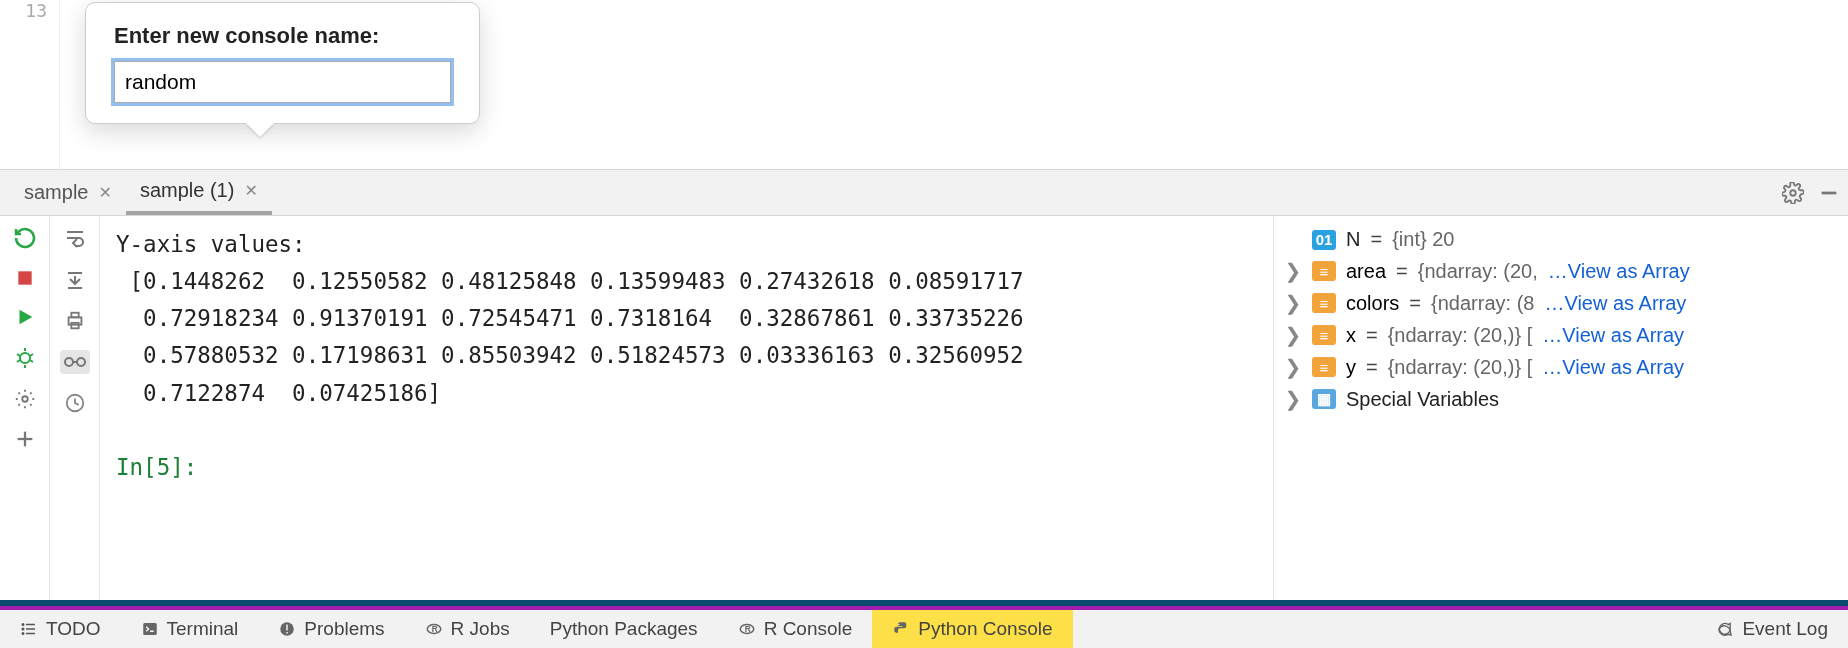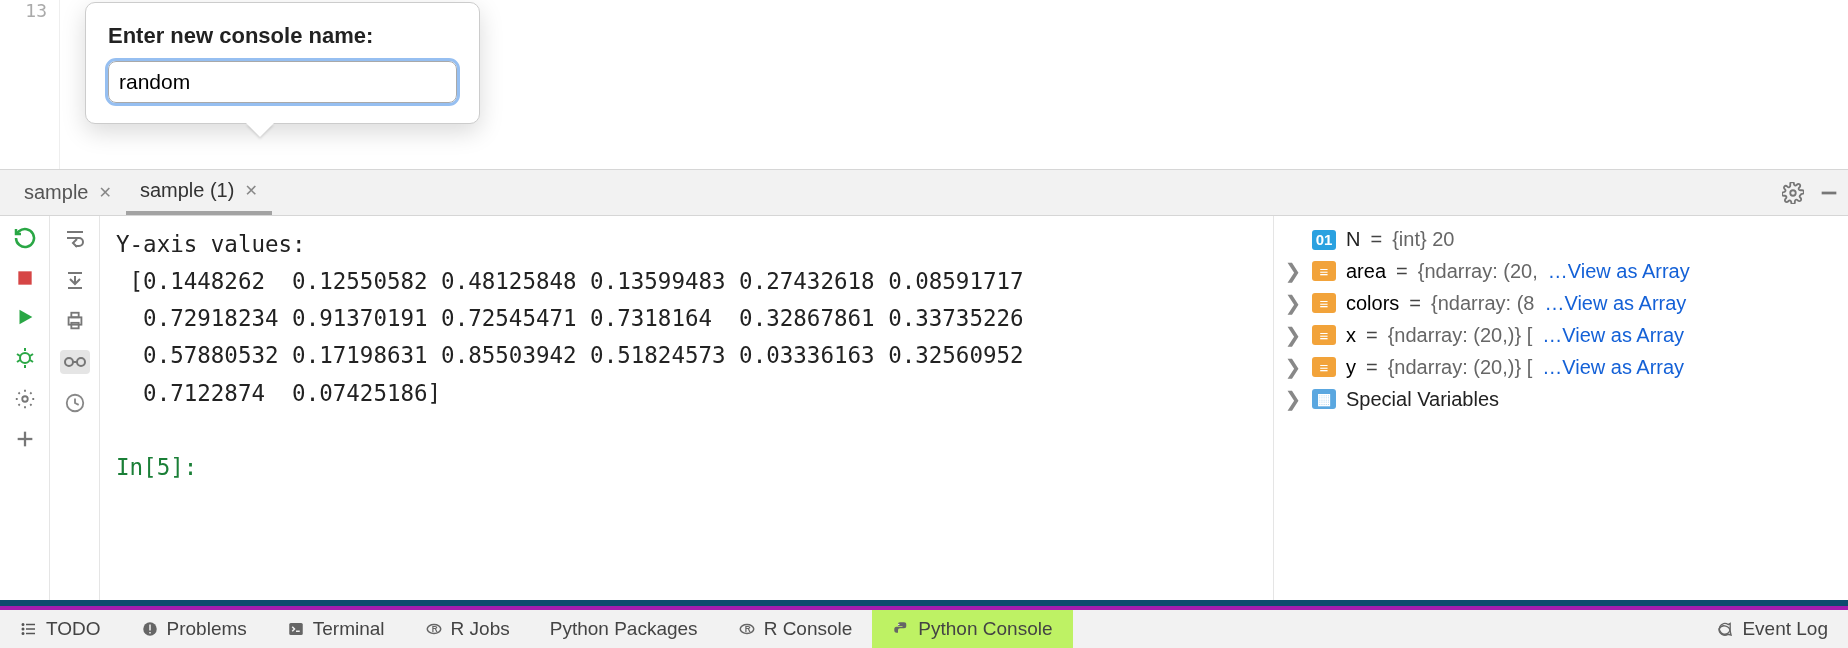--- a/index.html
+++ b/index.html
@@ -36,38 +36,38 @@
   
   .popover {
     position: absolute;
     left: 85px;
     top: 2px;
     width: 395px;
     background: #fff;
     border: 1px solid #ccc;
     border-radius: 10px;
     box-shadow: 0 8px 24px rgba(0,0,0,0.15);
-    padding: 20px 22px;
+    padding: 20px 28px;
     z-index: 10;
   }
   .popover-label {
     font-size: 22px;
     font-weight: 600;
     margin-bottom: 12px;
   }
   .popover-input {
     width: 100%;
     height: 42px;
     font-size: 21px;
     font-family: inherit;
     padding: 4px 10px;
     border: 1px solid #a9a9a9;
     outline: 3px solid #96bff1;
     outline-offset: 0;
-    border-radius: 8px;
+    border-radius: 0;
   }
   .popover-tail {
     position: absolute;
     left: 160px;
     bottom: -14px;
     width: 0; height: 0;
     border-left: 14px solid transparent;
     border-right: 14px solid transparent;
     border-top: 14px solid #fff;
     filter: drop-shadow(0 2px 1px rgba(0,0,0,.12));
@@ -188,21 +188,21 @@
   .bottom-tab {
     display: flex;
     align-items: center;
     gap: 8px;
     padding: 0 20px;
     font-size: 19px;
     color: #444;
     cursor: pointer;
   }
   .bottom-tab.active {
-    background:#bef264;
+    background:#fde047;
   }
   .bottom-spacer { flex:1; }
 </style>
 </head>
 <body>
 
 <div class="editor-area">
   <div class="gutter">13</div>
 
   <div class="popover">
@@ -385,39 +385,39 @@
           <circle cx="4" cy="6" r="1"></circle>
           <circle cx="4" cy="12" r="1"></circle>
           <circle cx="4" cy="18" r="1"></circle>
         </svg>
     </span>
     <span>TODO</span>
   </div>
   <div class="bottom-tab">
     <span class="icon">
       <svg width="18" height="18" viewBox="0 0 24 24" fill="#666">
+          <rect x="3" y="4" width="18" height="16" rx="2"></rect>
+          <polyline points="7 9 10 12 7 15" stroke="#f2f2f2" stroke-width="2" fill="none"></polyline>
+          <line x1="12" y1="15" x2="17" y2="15" stroke="#f2f2f2" stroke-width="2"></line>
+        </svg>
+    </span>
+    <span>Terminal</span>
+  </div>
+  <div class="bottom-tab">
+    <span class="icon">
+      <svg width="18" height="18" viewBox="0 0 24 24" fill="#666">
           <circle cx="12" cy="12" r="9"></circle>
           <rect x="11" y="6" width="2" height="8" fill="#f2f2f2"></rect>
           <rect x="11" y="16" width="2" height="2" fill="#f2f2f2"></rect>
         </svg>
     </span>
     <span>Problems</span>
   </div>
   <div class="bottom-tab">
     <span class="icon">
-      <svg width="18" height="18" viewBox="0 0 24 24" fill="#666">
-          <rect x="3" y="4" width="18" height="16" rx="2"></rect>
-          <polyline points="7 9 10 12 7 15" stroke="#f2f2f2" stroke-width="2" fill="none"></polyline>
-          <line x1="12" y1="15" x2="17" y2="15" stroke="#f2f2f2" stroke-width="2"></line>
-        </svg>
-    </span>
-    <span>Terminal</span>
-  </div>
-  <div class="bottom-tab">
-    <span class="icon">
       <svg width="18" height="18" viewBox="0 0 24 24" stroke="#666" stroke-width="2" fill="none">
           <ellipse cx="12" cy="12" rx="9" ry="6"></ellipse>
           <text x="9" y="16" font-size="11" font-weight="bold" fill="#666" stroke="none">R</text>
         </svg>
     </span>
     <span>R Jobs</span>
   </div>
   <div class="bottom-tab">
     <span>Python Packages</span>
   </div>

